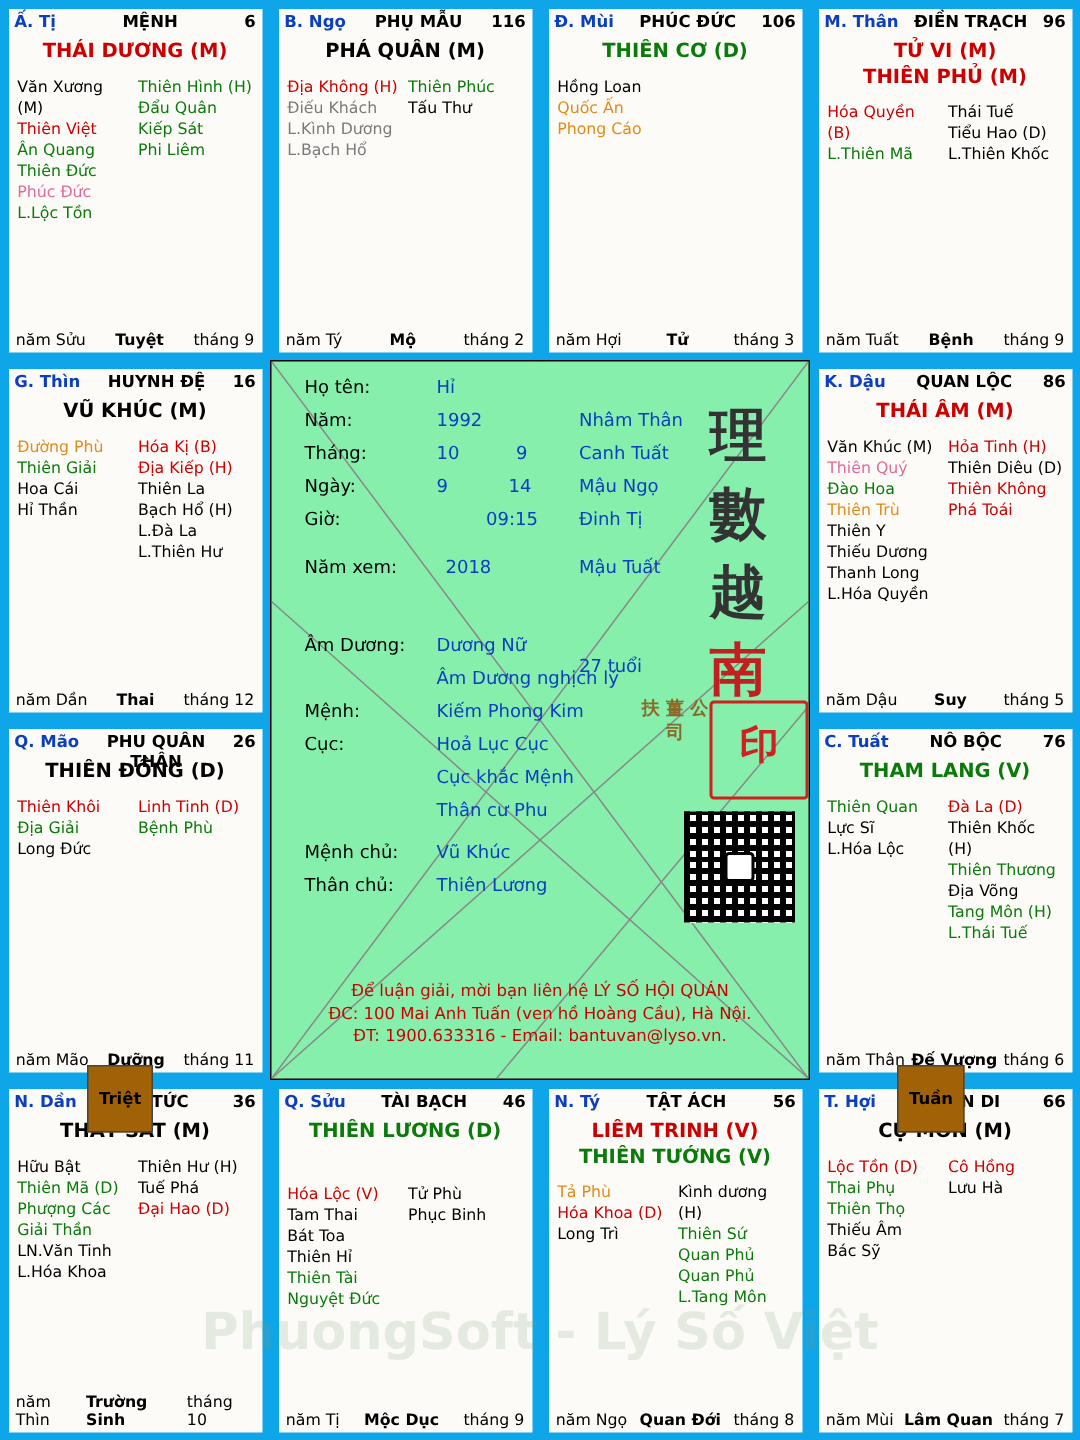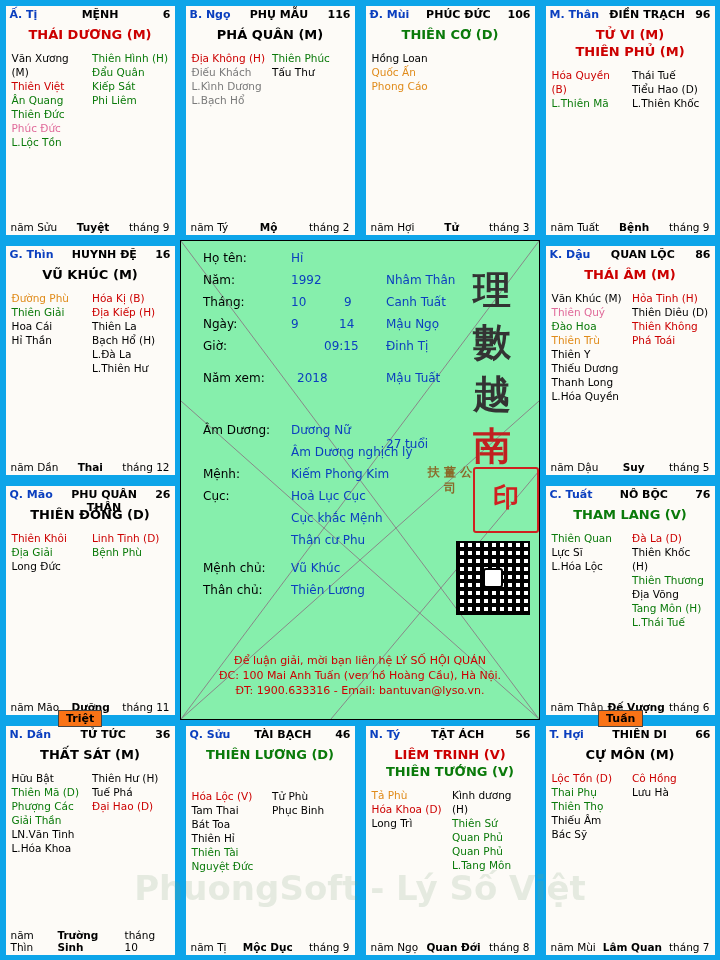--- a/index.html
+++ b/index.html
@@ -85,22 +85,22 @@
     background:
       repeating-linear-gradient(90deg,#000 0 4px,#fff 4px 8px),
       repeating-linear-gradient(0deg,#000 0 4px,#fff 4px 8px);
     background-blend-mode:multiply;
   }
   .qr::after{
     content:"";position:absolute;left:27px;top:27px;width:20px;height:20px;
     background:#fff;border:2px solid #000;border-radius:3px;box-sizing:border-box;
   }
   .tag{
-    position:absolute;background:#f97316;border:1px solid #444;
-    font-size:11px;font-weight:bold;padding:1px 7px;color:#000;
+    position:absolute;background:#a16207;border:1px solid #444;
+    font-size:11px;font-weight:bold;padding:15px 7px;color:#000;
   }
   .watermark{
     position:absolute;left:0;right:0;bottom:52px;text-align:center;
     font-size:34px;color:rgba(120,160,120,0.18);font-weight:bold;
     pointer-events:none;white-space:nowrap;
   }
 </style>
 </head>
 <body>
 

